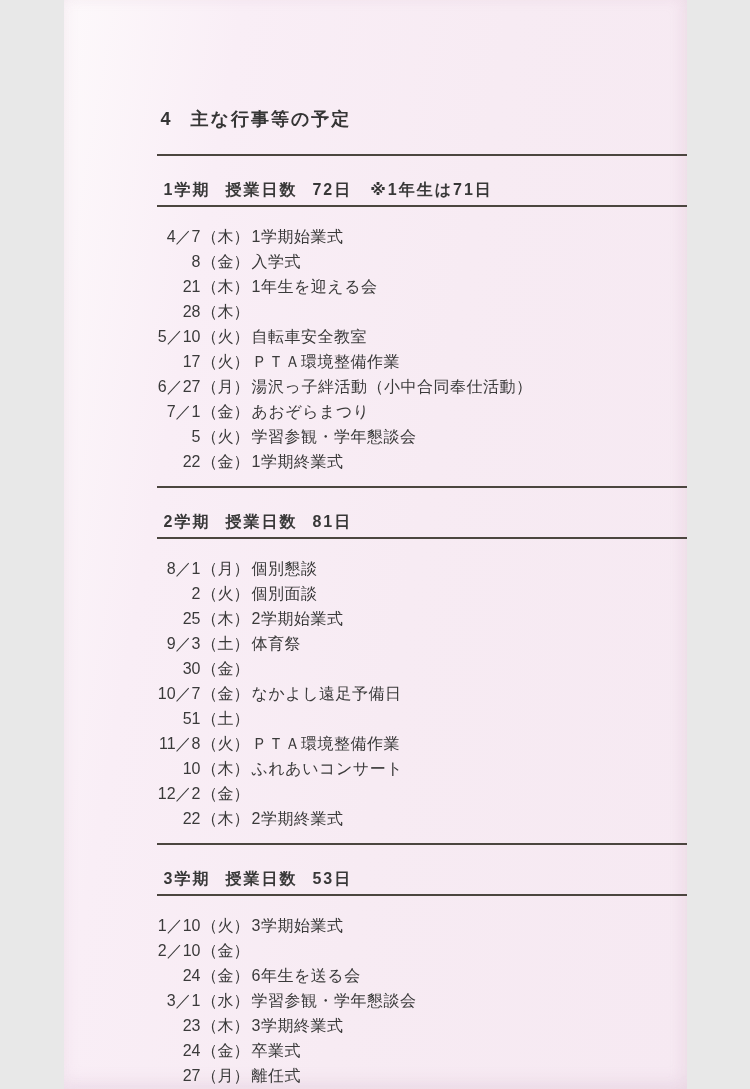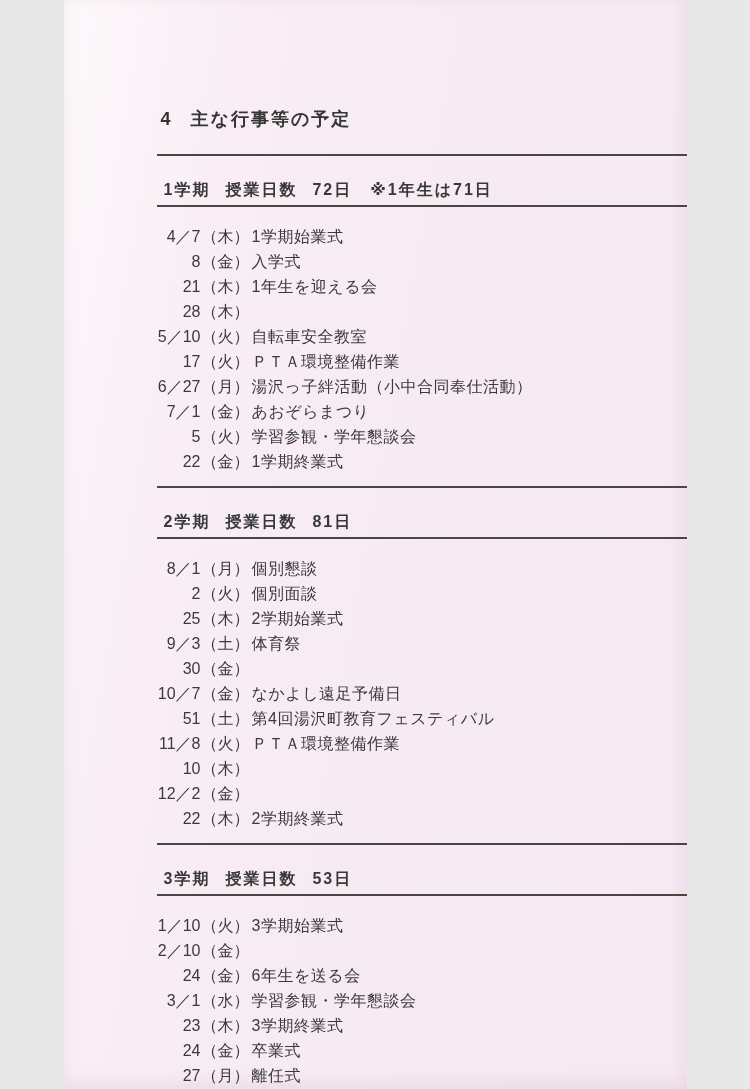--- a/index.html
+++ b/index.html
@@ -137,30 +137,30 @@
             <span class="c-weekday">（金）</span>
           </div>
           <div class="row">
             <span class="c-date">10／7</span>
             <span class="c-weekday">（金）</span>
             <span class="c-event">なかよし遠足予備日</span>
           </div>
           <div class="row">
             <span class="c-date">51</span>
             <span class="c-weekday">（土）</span>
-            <span class="c-event">第4回湯沢町教育フェスティバル</span>
           </div>
           <div class="row">
             <span class="c-date">11／8</span>
             <span class="c-weekday">（火）</span>
             <span class="c-event">ＰＴＡ環境整備作業</span>
           </div>
           <div class="row">
             <span class="c-date">10</span>
             <span class="c-weekday">（木）</span>
+            <span class="c-event">ふれあいコンサート</span>
           </div>
           <div class="row">
             <span class="c-date">12／2</span>
             <span class="c-weekday">（金）</span>
           </div>
           <div class="row">
             <span class="c-date">22</span>
             <span class="c-weekday">（木）</span>
             <span class="c-event">2学期終業式</span>
           </div>

